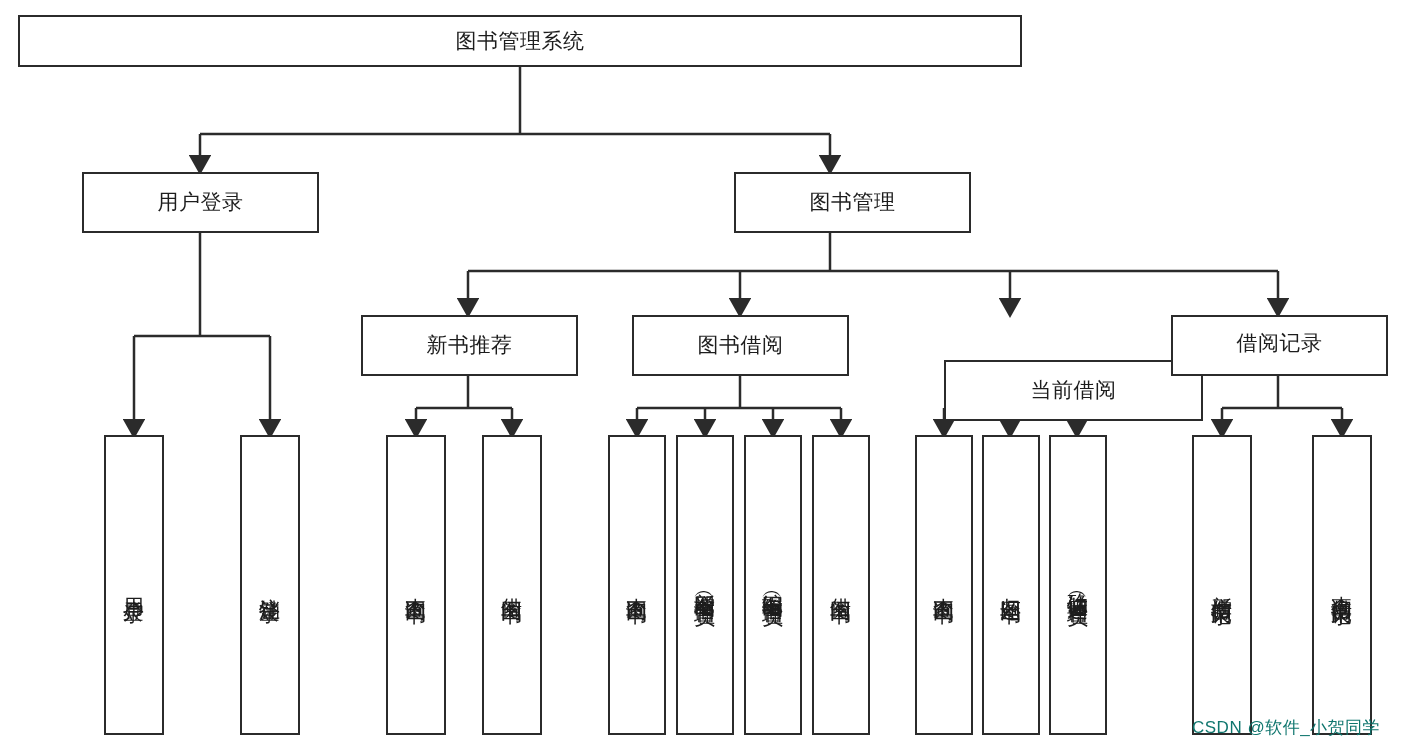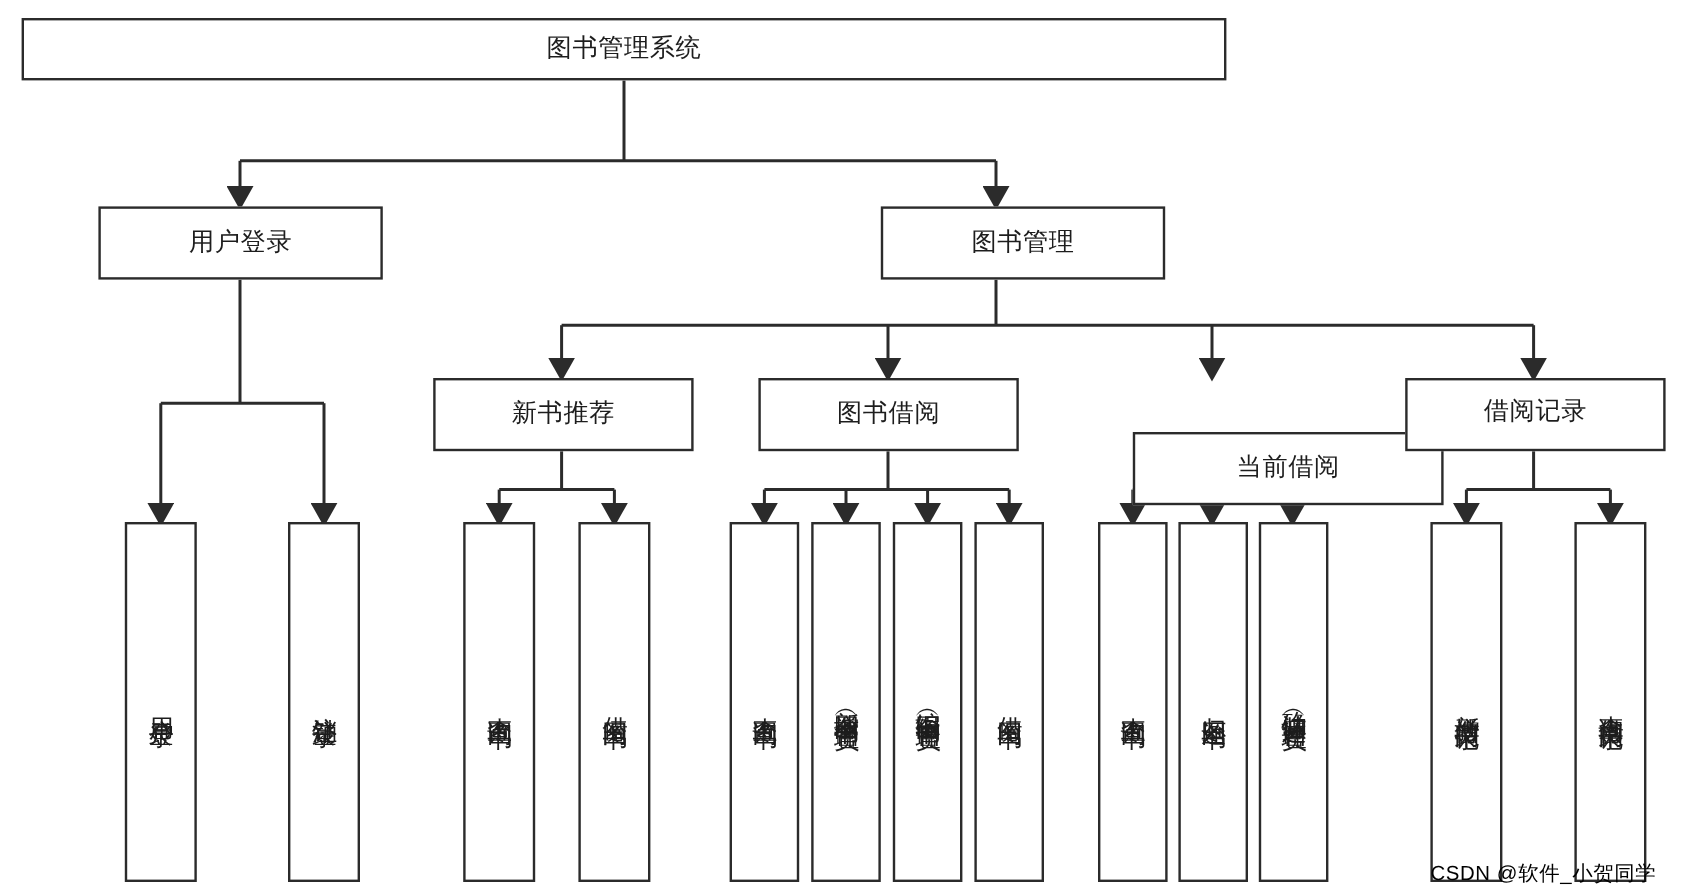--- a/index.html
+++ b/index.html
@@ -53,21 +53,21 @@
     text-orientation: upright;
     white-space: normal;
     letter-spacing: 2px;
     line-height: 1.0;
     font-size: 21px;
     max-height: 272px;
   }
   .watermark {
     position: absolute;
     font-size: 17px;
-    color: #000000;
+    color: #0f766e;
     white-space: nowrap;
     z-index: 3;
     letter-spacing: 0.5px;
   }
 </style>
 </head>
 <body>
 
 <div id="canvas">
 

